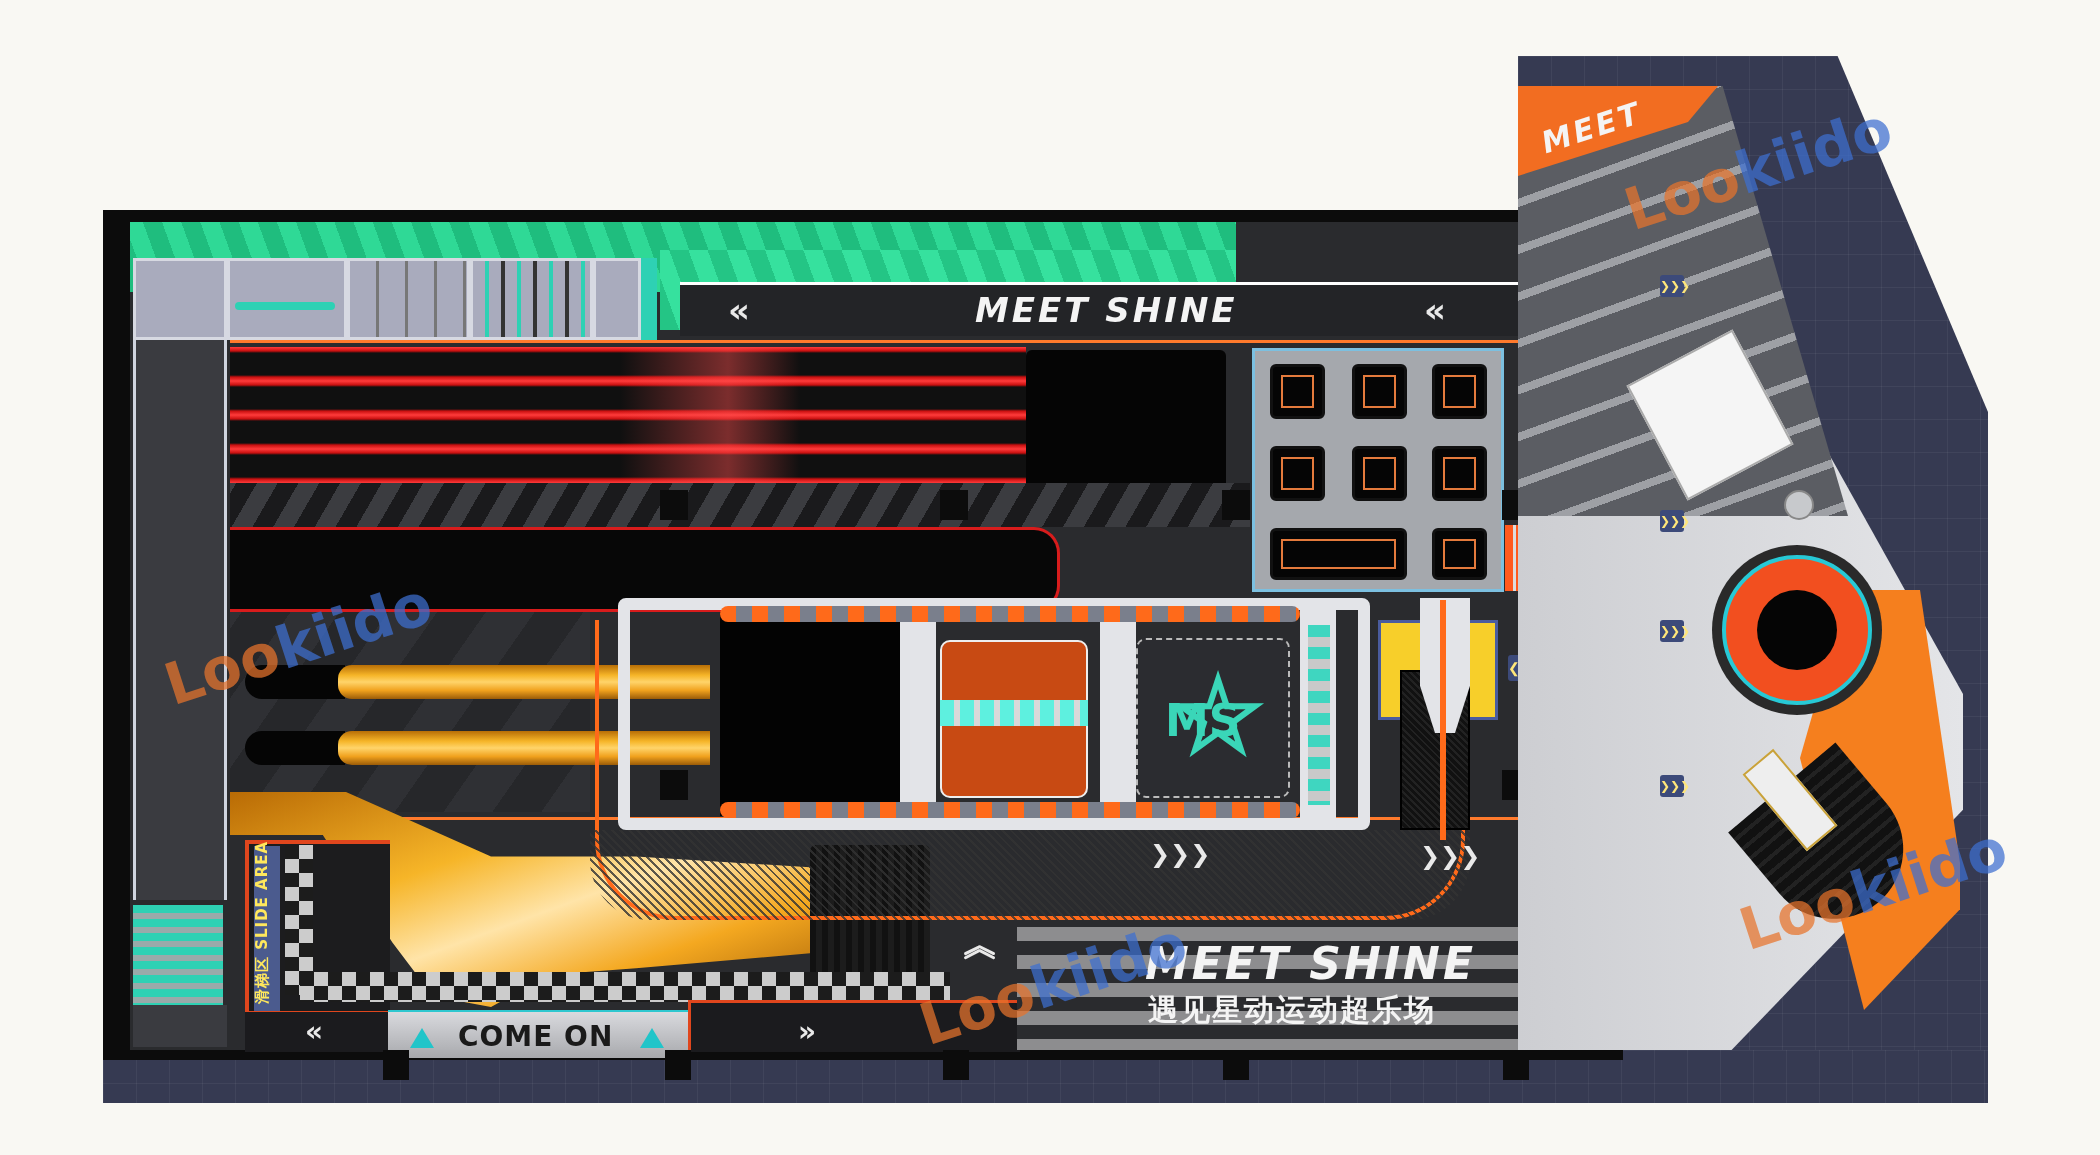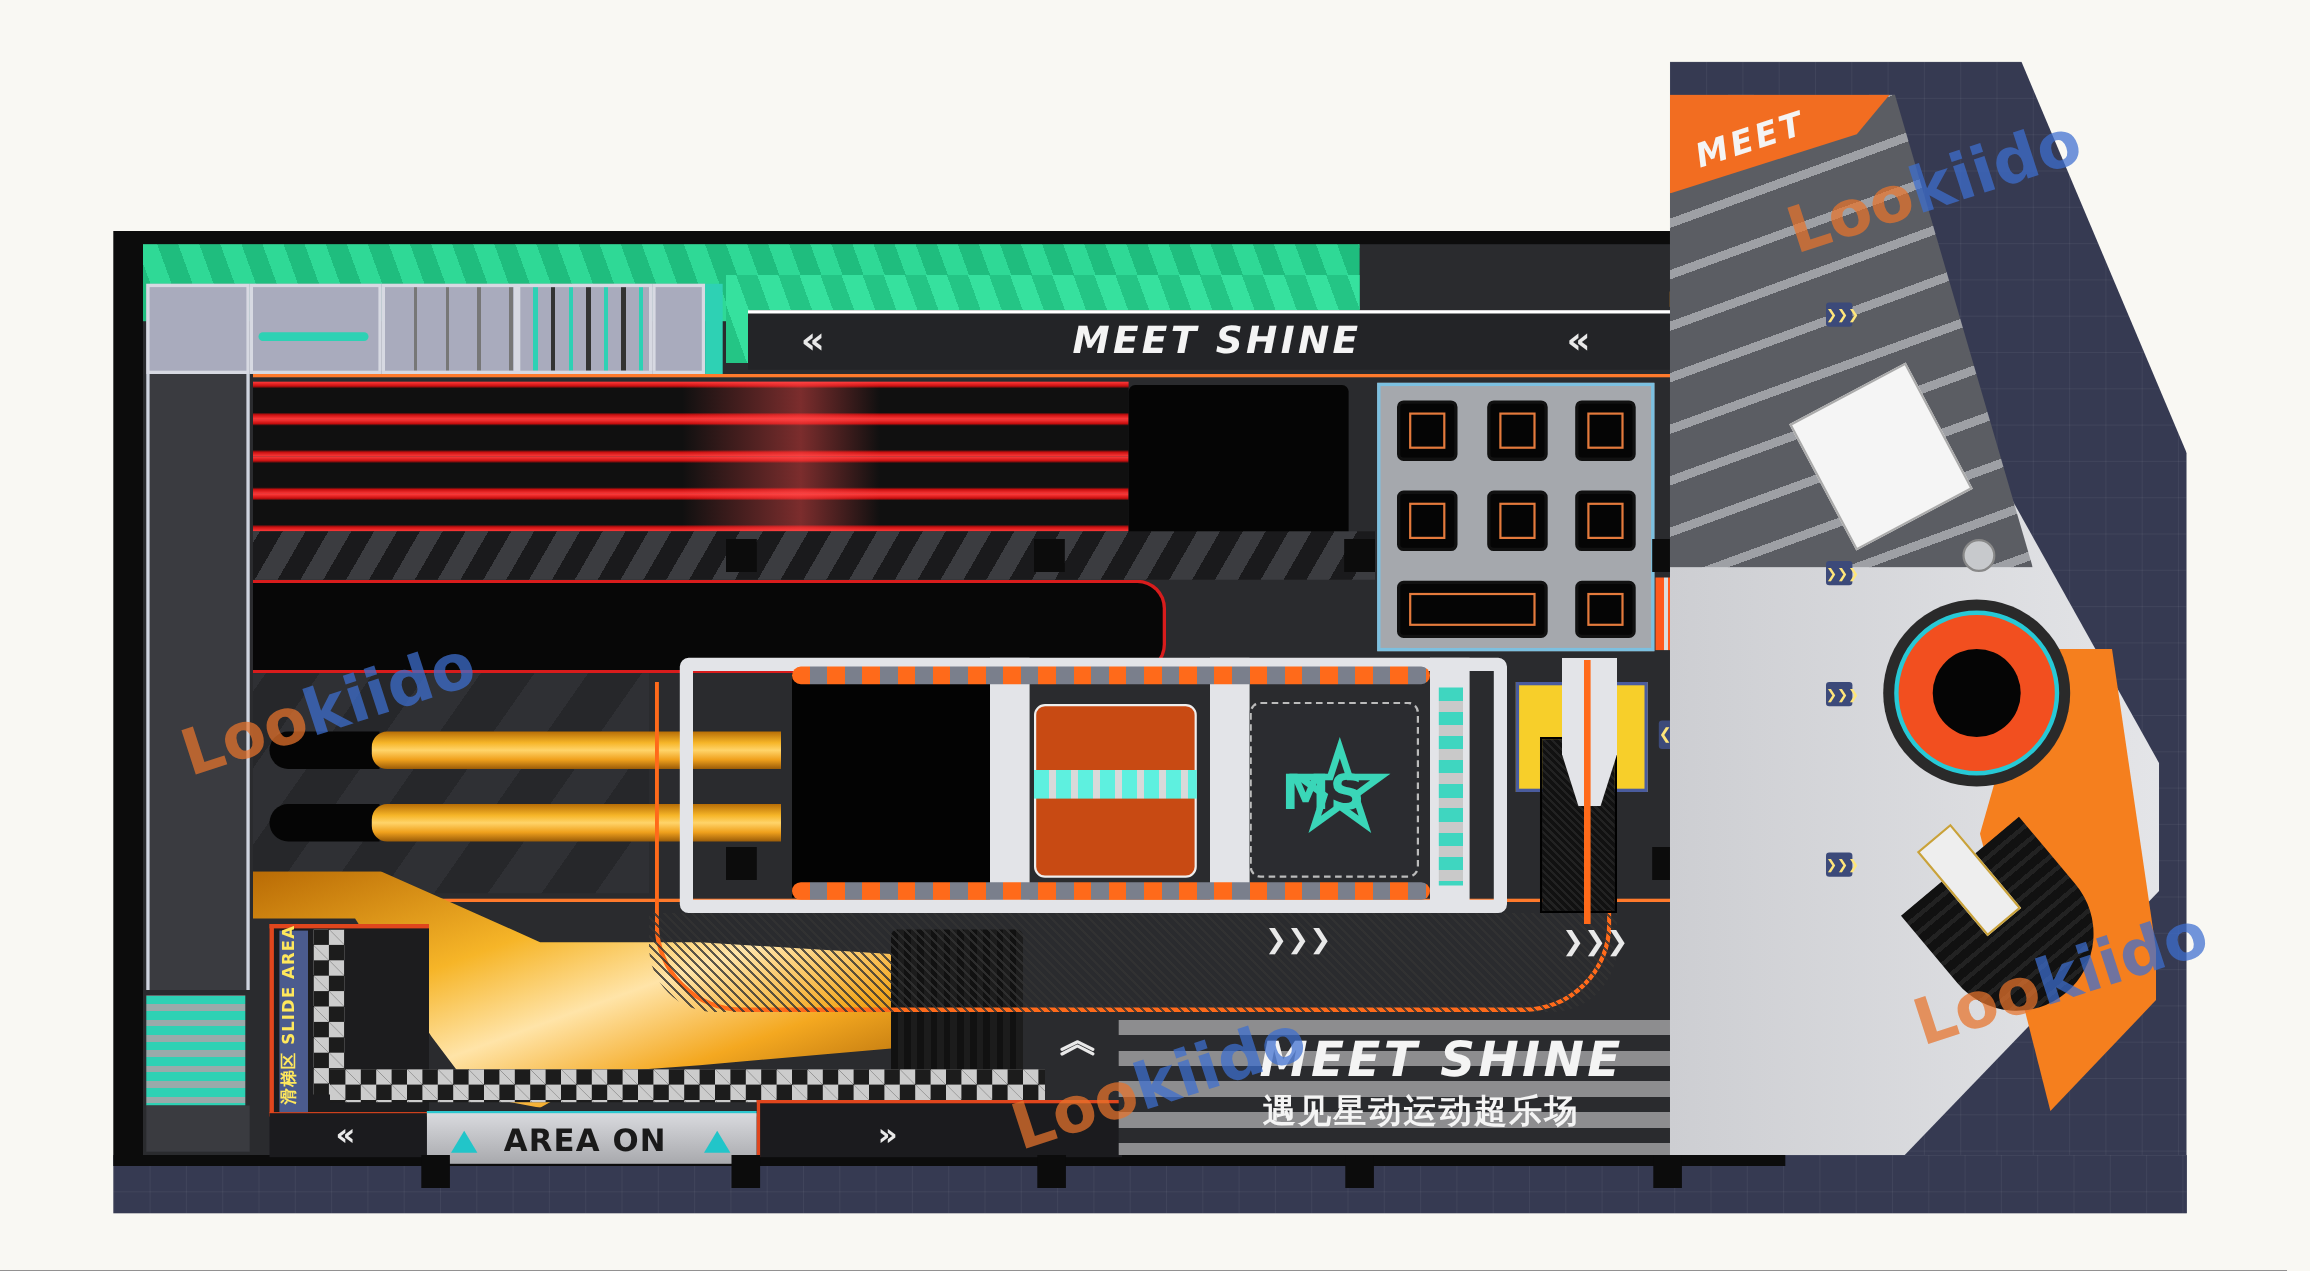--- a/index.html
+++ b/index.html
@@ -81,21 +81,21 @@
 
 <div class="a" style="left:245px;top:840px;width:145px;height:175px;border:4px solid #e0461d;border-right:none;background:#1c1c1e;"></div>
 <div class="a" style="left:254px;top:846px;width:26px;height:165px;background:#4b5b8e;"></div>
 <div class="a" style="left:253px;top:1004px;width:165px;font-size:15px;font-weight:700;color:#ffe85c;transform:rotate(-90deg);transform-origin:0 0;white-space:nowrap;letter-spacing:1px;">滑梯区 SLIDE AREA</div>
 <div class="a check" style="left:285px;top:845px;width:28px;height:150px;"></div>
 <div class="a check" style="left:300px;top:972px;width:650px;height:30px;"></div>
 <div class="a" style="left:388px;top:1010px;width:300px;height:5px;background:#2ec7cf;"></div>
 
 <div class="a" style="left:388px;top:1012px;width:300px;height:46px;background:linear-gradient(#d9dade,#a8a9ad);"></div>
 <div class="a" style="left:410px;top:1028px;width:0;height:0;border-left:12px solid transparent;border-right:12px solid transparent;border-bottom:20px solid #21c5c9;"></div>
-<div class="a" style="left:458px;top:1020px;font-size:28px;font-weight:900;color:#1a1a1a;letter-spacing:1px;white-space:nowrap;">AREA ON</div>
+<div class="a" style="left:458px;top:1020px;font-size:28px;font-weight:900;color:#1a1a1a;letter-spacing:1px;white-space:nowrap;">COME ON</div>
 <div class="a" style="left:640px;top:1028px;width:0;height:0;border-left:12px solid transparent;border-right:12px solid transparent;border-bottom:20px solid #21c5c9;"></div>
 
 <div class="a" style="left:245px;top:1012px;width:143px;height:40px;background:#1b1b1e;"></div>
 <div class="a chev" style="left:305px;top:1015px;font-size:28px;">«</div>
 <div class="a" style="left:688px;top:1000px;width:332px;height:52px;background:#1b1b1e;border-top:3px solid #e0461d;border-left:3px solid #e0461d;"></div>
 <div class="a chev" style="left:798px;top:1015px;font-size:28px;">»</div>
 
 <div class="a chev" style="left:963px;top:920px;font-size:36px;">︽</div>
 
 <div class="a stripe-grey" style="left:1017px;top:927px;width:608px;height:123px;"></div>

